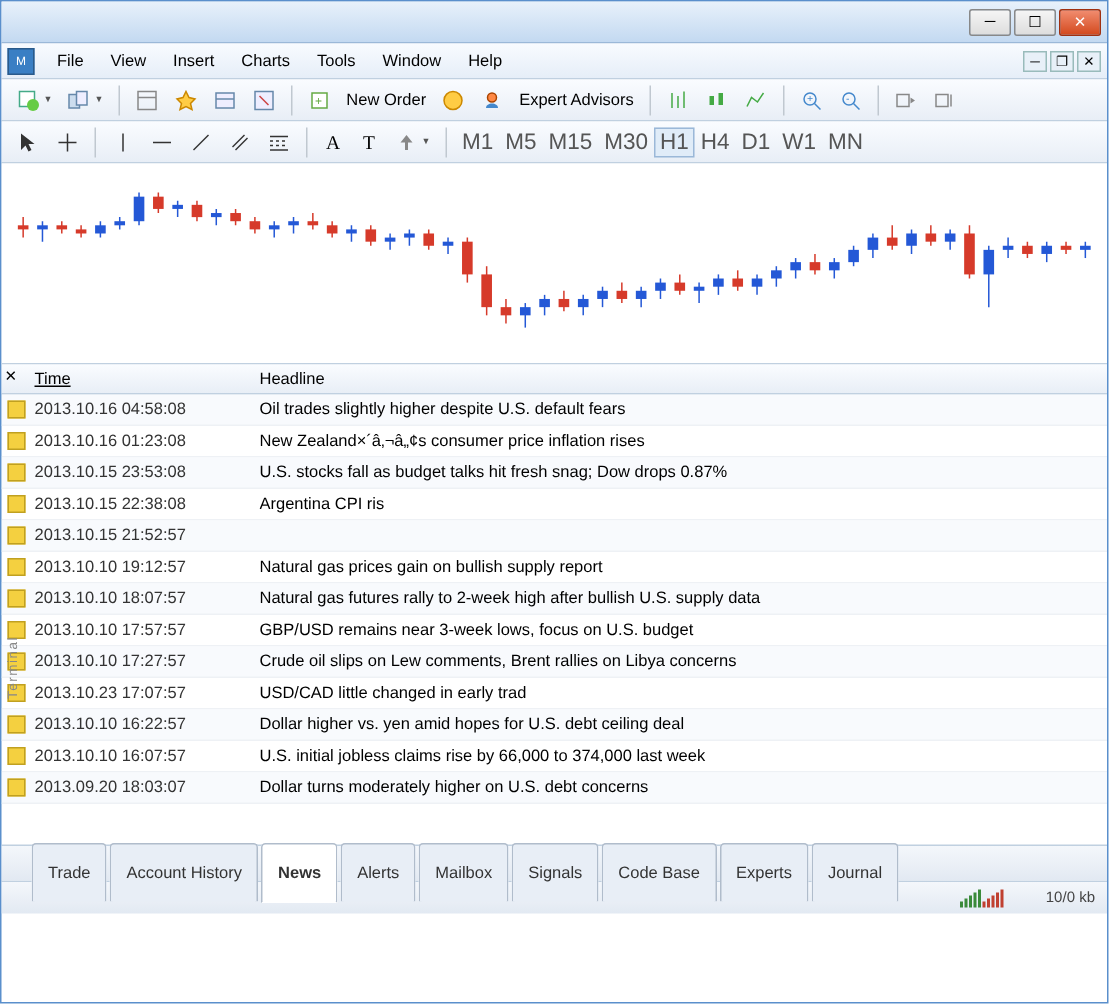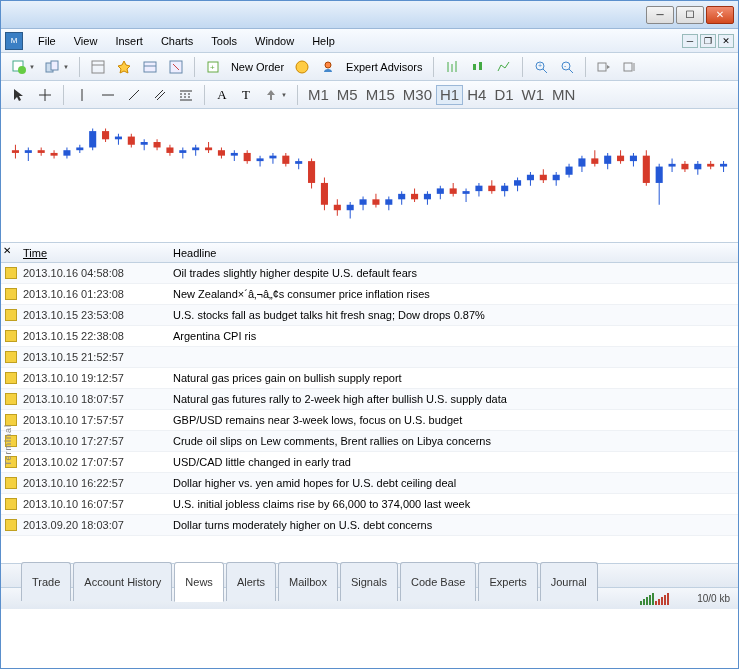--- a/index.html
+++ b/index.html
@@ -28,21 +28,21 @@
 .news-header .col-headline { flex: 1; }
 .news-body { height: 300px; overflow-y: auto; }
 .news-row { height: 21px; display: flex; align-items: center; padding-left: 22px; border-bottom: 1px solid #eef1f5; position: relative; }
 .news-row:nth-child(odd) { background: #f8fafd; }
 .news-row .nicon { position: absolute; left: 4px; width: 12px; height: 12px; background: #f4d040; border: 1px solid #c0a020; }
 .news-row .col-time { width: 150px; color: #333; }
 .news-row .col-headline { flex: 1; white-space: nowrap; overflow: hidden; text-overflow: ellipsis; }
 .tabs-bar { position: relative; height: 24px; background: linear-gradient(#f4f7fb,#e2e9f2); border-top: 1px solid #c0d0e0; display: flex; align-items: end; padding-left: 20px; }
 .tabs-bar .vlabel { position: absolute; left: 2px; top: -140px; width: 14px; font-size: 9px; color: #888; writing-mode: vertical-rl; transform: rotate(180deg); letter-spacing: 1px; }
 .tab { padding: 13px 10px; font-size: 11px; color: #333; background: #e8eef6; border: 1px solid #b0bccb; border-bottom: none; margin-right: 2px; border-radius: 3px 3px 0 0; position: relative; top: 1px; cursor: default; }
-.tab.active { background: #fff; font-weight: normal; border-bottom: 1px solid #fff; }
+.tab.active { background: #fff; font-weight: bold; border-bottom: 1px solid #fff; }
 .statusbar { height: 22px; background: linear-gradient(#f4f7fb,#e2e9f2); border-top: 1px solid #c0d0e0; display: flex; align-items: center; padding: 0 8px; font-size: 10px; color: #444; gap: 20px; }
 .statusbar .spacer { flex: 1; }
 .conn-bars { display: flex; align-items: end; gap: 1px; margin-right: 8px; }
 .conn-bars i { width: 2px; background: #3a8a3a; display: block; }
 .conn-bars i.r { background: #c04030; }
 svg.icon { width: 16px; height: 16px; }
 </style>
 </head>
 <body>
 
@@ -388,21 +388,21 @@
         <span class="col-time">2013.10.10 17:57:57</span>
         <span class="col-headline">GBP/USD remains near 3-week lows, focus on U.S. budget</span>
       </div>
       <div class="news-row">
         <span class="nicon"></span>
         <span class="col-time">2013.10.10 17:27:57</span>
         <span class="col-headline">Crude oil slips on Lew comments, Brent rallies on Libya concerns</span>
       </div>
       <div class="news-row">
         <span class="nicon"></span>
-        <span class="col-time">2013.10.02 17:07:57</span>
+        <span class="col-time">2013.10.23 17:07:57</span>
         <span class="col-headline">USD/CAD little changed in early trad</span>
       </div>
       <div class="news-row">
         <span class="nicon"></span>
         <span class="col-time">2013.10.10 16:22:57</span>
         <span class="col-headline">Dollar higher vs. yen amid hopes for U.S. debt ceiling deal</span>
       </div>
       <div class="news-row">
         <span class="nicon"></span>
         <span class="col-time">2013.10.10 16:07:57</span>

